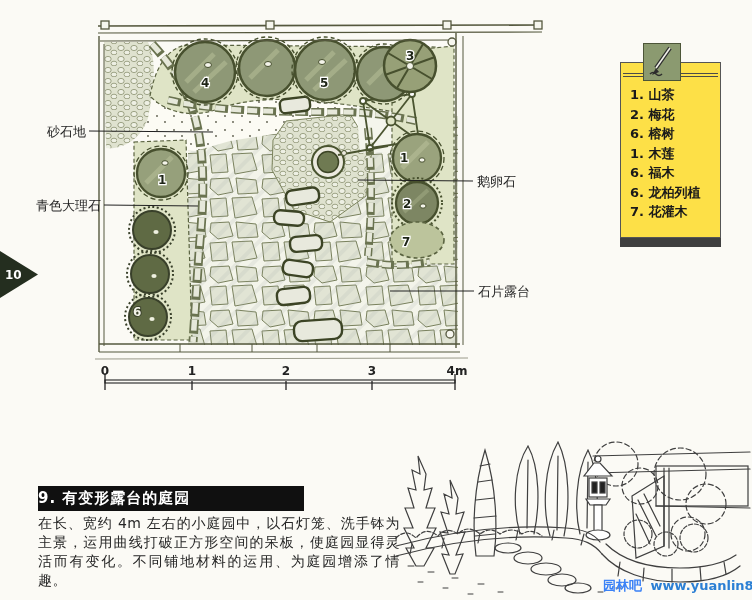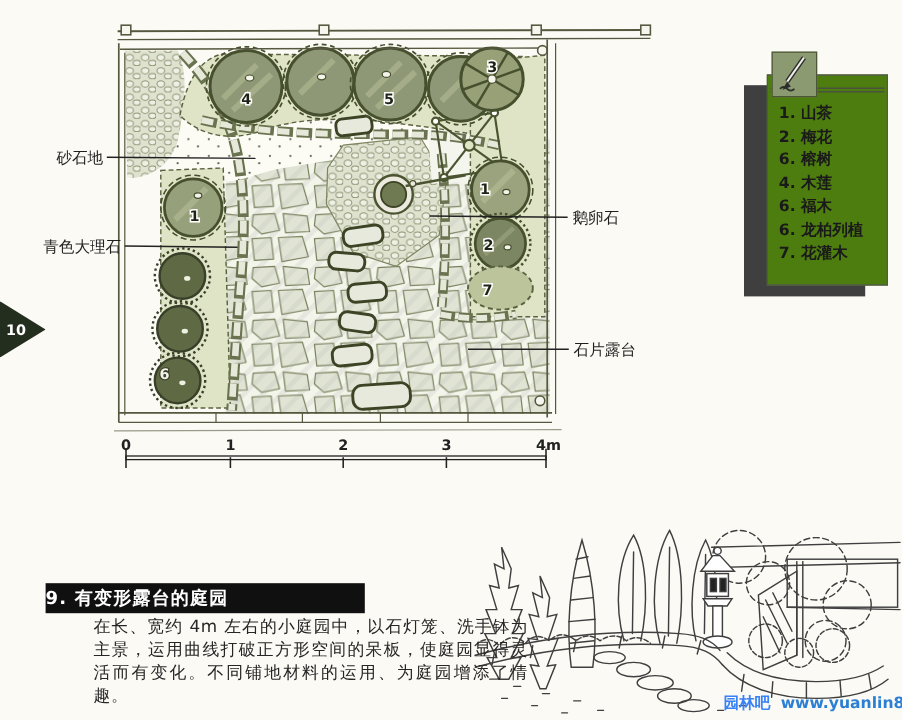--- a/index.html
+++ b/index.html
@@ -5,33 +5,33 @@
   html,body{margin:0;padding:0;}
   body{width:752px;height:600px;position:relative;background:#fbfaf5;
        font-family:"DejaVu Sans","Liberation Sans",sans-serif;overflow:hidden;}
   .abs{position:absolute;}
   
   .page-marker{left:0;top:251px;width:38px;height:47px;background:#242e1f;
     clip-path:polygon(0 0,100% 50%,0 100%);color:#fff;font-size:12px;font-weight:bold;
     display:flex;align-items:center;padding-left:5px;box-sizing:border-box;}
   
   .legend-shadow{left:620px;top:71px;width:101px;height:176px;background:#3f3f3f;}
-  .legend-box{left:639px;top:62px;width:101px;height:176px;background:#4d7c0f;
+  .legend-box{left:620px;top:62px;width:101px;height:176px;background:#fde047;
     border:1px solid #555;box-sizing:border-box;}
   .legend-rule{position:absolute;left:2px;right:2px;height:1px;background:#4a4a4a;}
   .legend-tab{left:643px;top:43px;width:38px;height:38px;background:#8b9a70;
     border:1px solid #4c5538;box-sizing:border-box;display:flex;align-items:center;justify-content:center;}
   .legend-list{position:absolute;left:9px;top:22px;font-size:13px;font-weight:600;
     color:#1a1a1a;line-height:19.5px;white-space:nowrap;}
   
   .sec-title{left:38px;top:486px;width:266px;height:25px;background:#101010;color:#fff;
     font-size:15px;font-weight:bold;letter-spacing:1px;display:flex;align-items:center;
     box-sizing:border-box;}
   .sec-body{left:38px;top:514px;width:362px;font-size:14px;line-height:19px;color:#262626;
-    text-align:justify;letter-spacing:0.5px;font-weight:500;margin-left:40px;}
+    text-align:justify;letter-spacing:0.5px;font-weight:500;}
   
   .watermark{left:603px;top:577px;font-size:13px;font-weight:bold;white-space:nowrap;}
   .wm-green{color:#3b82f6;} .wm-blue{color:#2b7fd4;margin-left:4px;}
   svg text{font-family:"DejaVu Sans","Liberation Sans",sans-serif;}
 </style>
 </head>
 <body>
 
 <svg class="abs" style="left:0;top:0" width="560" height="400" viewBox="0 0 560 400">
   <defs>
@@ -252,21 +252,21 @@
 </svg>
 
 <div class="abs legend-shadow"></div>
 <div class="abs legend-box">
   <div class="legend-rule" style="top:10px"></div>
   <div class="legend-rule" style="top:13px"></div>
   <div class="legend-list">
     <div>1. 山茶</div>
     <div>2. 梅花</div>
     <div>6. 榕树</div>
-    <div>4. 木莲</div>
+    <div>1. 木莲</div>
     <div>6. 福木</div>
     <div>6. 龙柏列植</div>
     <div>7. 花灌木</div>
   </div>
 </div>
 <div class="abs legend-tab">
   <svg width="30" height="32" viewBox="0 0 30 32">
     <line x1="23" y1="2" x2="9" y2="22" stroke="#2d2d2d" stroke-width="4"></line>
     <line x1="23" y1="2" x2="9" y2="22" stroke="#f0f0e8" stroke-width="1.6"></line>
     <polygon points="9,22 5,29 12,26" fill="#2d2d2d"></polygon>

